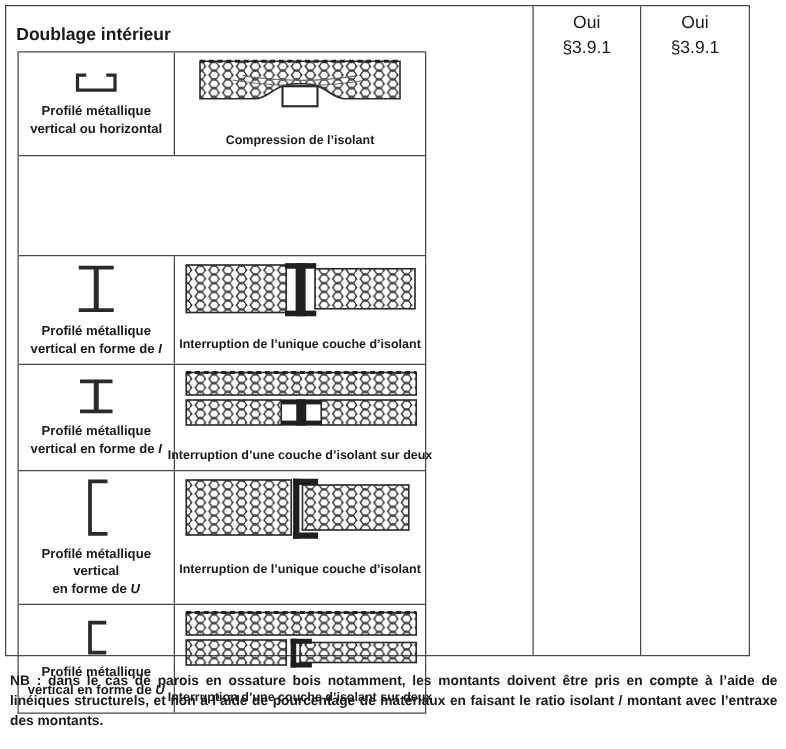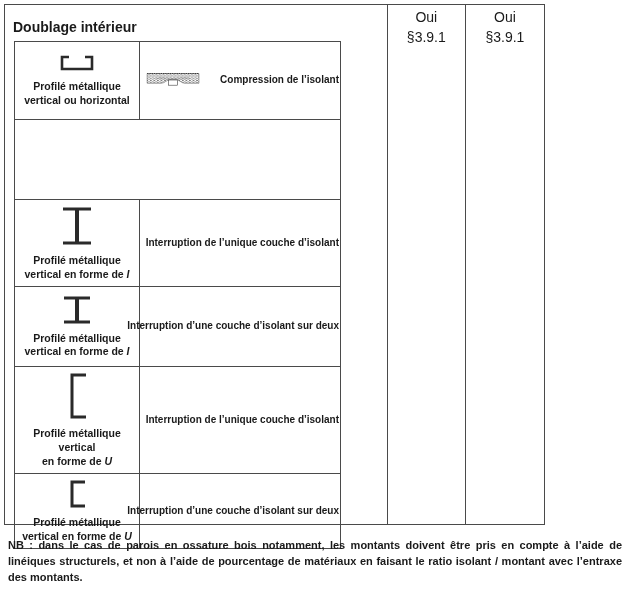--- a/index.html
+++ b/index.html
@@ -1,21 +1,21 @@
 <!DOCTYPE html>
 <html><head>
 <meta charset="utf-8">
 <style>
   html,body{margin:0;padding:0;}
   body{
     width:629px;height:599px;position:relative;background:#ffffff;
     font-family:"Liberation Sans","DejaVu Sans",sans-serif;color:#1a1a1a;
   }
   .outer{
-    position:absolute;left:4px;top:4px;width:541px;height:521px;
+    position:absolute;left:4px;top:4px;width:596px;height:521px;
     border:1px solid #4a4a4a;display:flex;box-sizing:border-box;background:#fff;
   }
   .main-cell{width:441px;border-right:1px solid #4a4a4a;position:relative;box-sizing:border-box;}
   .approval-col{
     width:90px;border-right:1px solid #4a4a4a;box-sizing:border-box;
     text-align:center;padding-top:3px;font-size:14px;line-height:1.4;
   }
   .approval-col.last{border-right:none;}
   .cell-title{position:absolute;left:8px;top:14px;font-weight:bold;font-size:14px;}
   .inner{
@@ -23,22 +23,22 @@
     border:1px solid #4a4a4a;box-sizing:border-box;
   }
   .irow{display:flex;border-bottom:1px solid #4a4a4a;}
   .irow.last{border-bottom:none;}
   .pcell{
     width:125px;border-right:1px solid #4a4a4a;box-sizing:border-box;
     display:flex;flex-direction:column;align-items:center;justify-content:center;
     gap:7px;padding:5px 2px;
   }
   .dcell{
-    flex:1;display:flex;flex-direction:row;align-items:center;
-    justify-content:flex-end;padding:4px 1px 6px;gap:15px;min-width:0;
+    flex:1;display:flex;flex-direction:column;align-items:center;
+    justify-content:flex-start;padding:4px 1px 6px;gap:15px;min-width:0;
   }
   .plabel{font-size:10.5px;font-weight:bold;text-align:center;line-height:1.3;}
   .plabel i{font-style:italic;}
   .caption{font-size:10px;font-weight:bold;text-align:center;white-space:nowrap;}
   .r1{min-height:77px;} .r2{min-height:79px;} .r3{min-height:81px;}
   .r4{min-height:79px;} .r5{min-height:92px;} .r6{min-height:62px;}
   .nb{
     position:absolute;left:8px;top:538px;width:614px;
     font-size:11px;font-weight:bold;text-align:justify;line-height:1.45;margin:0;
   }

